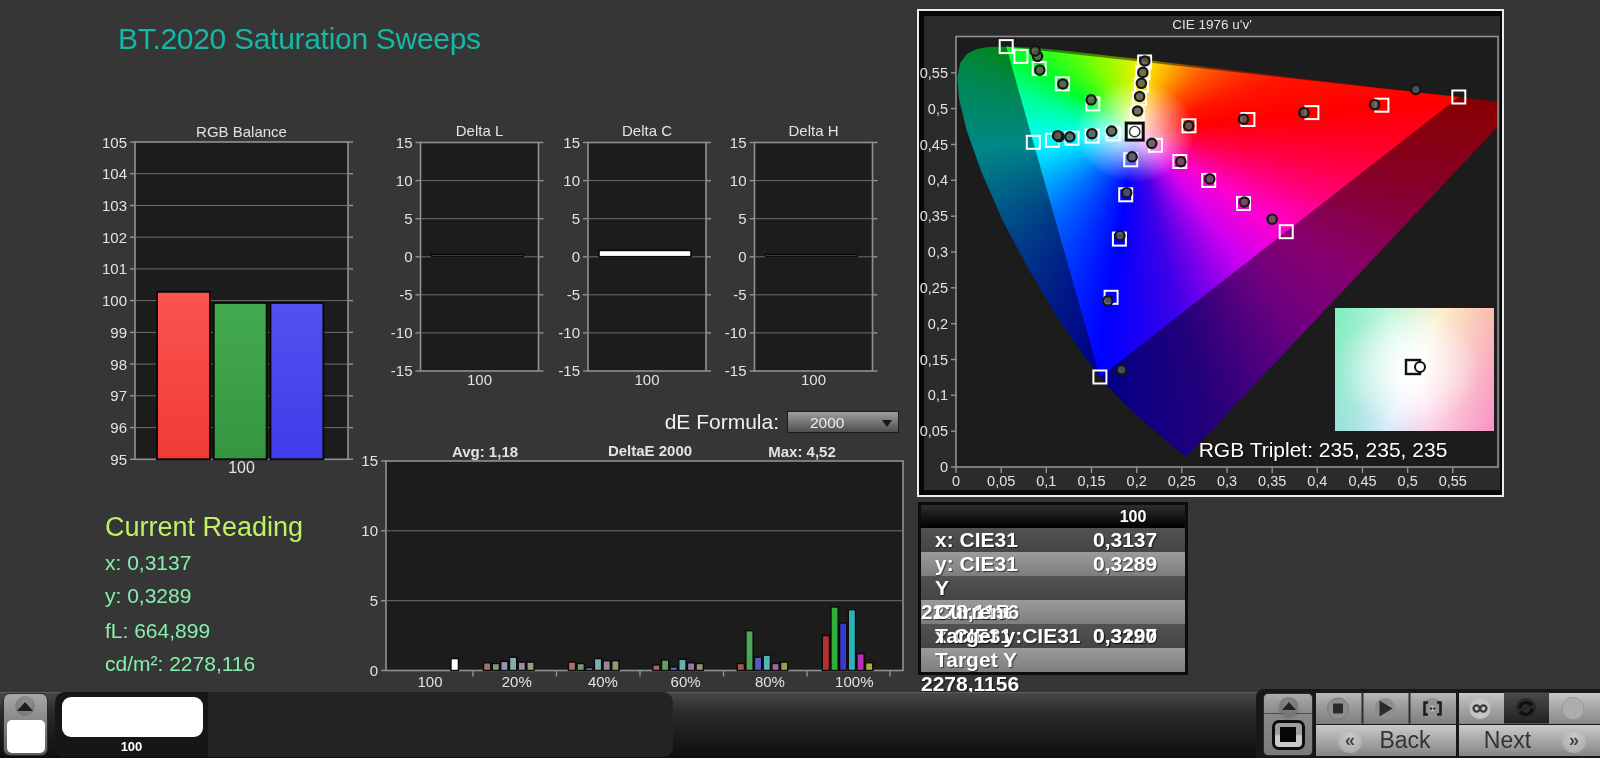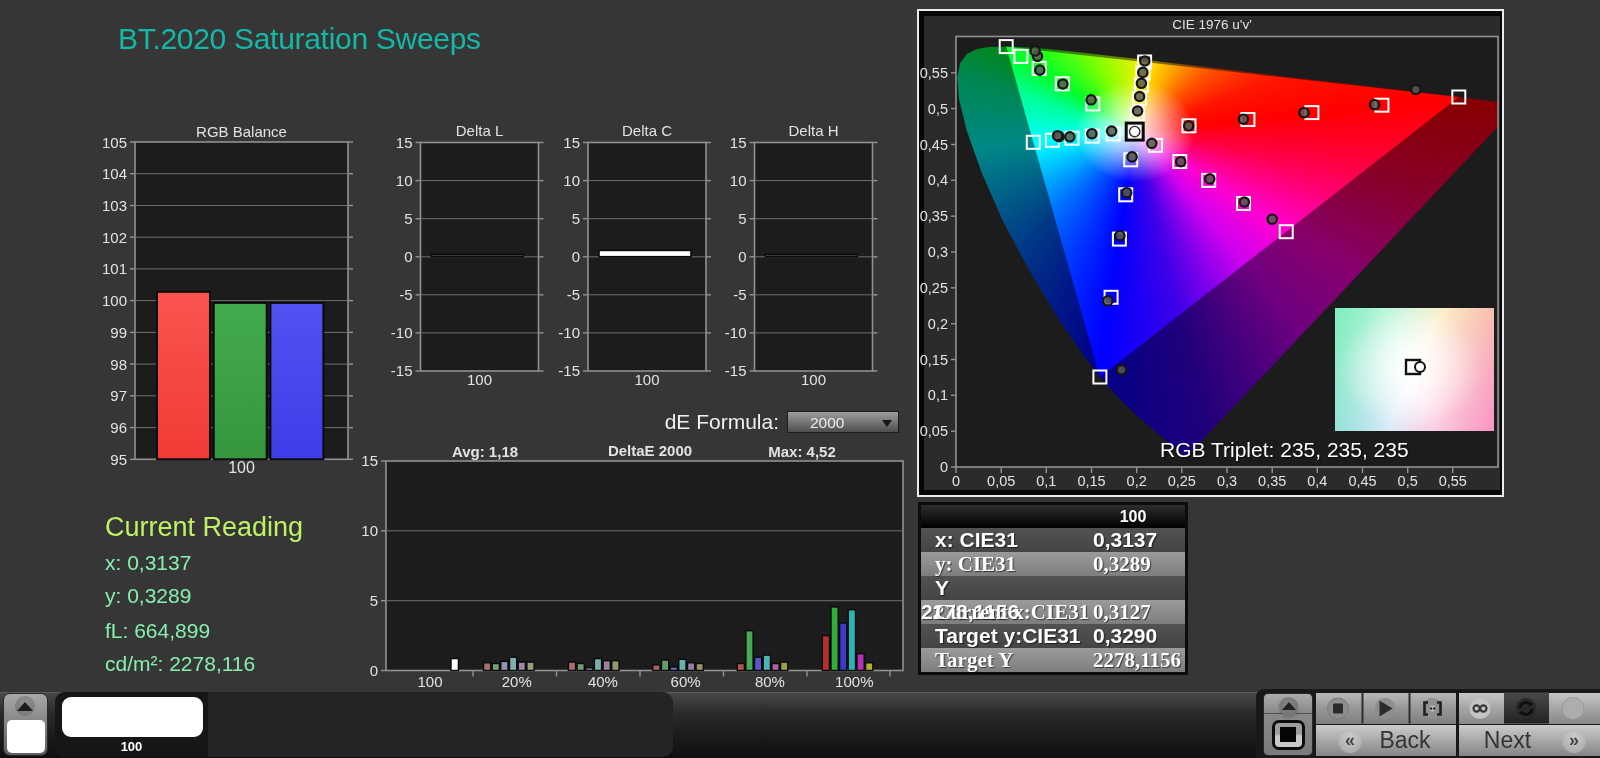--- a/index.html
+++ b/index.html
@@ -15,42 +15,42 @@
   background:radial-gradient(ellipse 100px 85px at 178.7px 94.6px, rgba(255,255,255,0.97) 0%, rgba(255,255,255,0.6) 26%, rgba(255,255,255,0) 60%), conic-gradient(from 0deg at 178.7px 94.6px, #ffee00 8.3deg, #ffb000 28.0deg, #ff5000 52.0deg, #ff1500 70.0deg, #ff0000 84.1deg, #ff0048 100.0deg, #ff00d0 122.8deg, #d000f0 140.0deg, #4000e8 166.0deg, #0000ff 188.3deg, #0070ff 225.0deg, #00ffff 264.1deg, #00ff9a 288.0deg, #00ff28 302.8deg, #7cff00 330.0deg, #ffee00 368.3deg);
   clip-path:polygon(232.0px 418.3px, 231.8px 418.3px, 231.6px 418.5px, 231.3px 418.5px, 231.0px 418.8px, 230.5px 418.8px, 229.9px 418.8px, 229.2px 418.8px, 227.8px 418.1px, 225.5px 416.5px, 222.3px 414.0px, 217.8px 410.2px, 212.0px 405.1px, 204.7px 398.9px, 195.2px 390.8px, 183.7px 380.9px, 169.6px 367.8px, 152.6px 350.0px, 130.1px 322.0px, 103.6px 283.7px, 74.8px 236.1px, 47.1px 184.6px, 25.4px 135.1px, 10.7px 93.5px, 3.1px 62.5px, 1.3px 40.9px, 4.2px 26.1px, 11.1px 16.7px, 20.9px 11.9px, 32.5px 10.1px, 45.2px 9.7px, 58.1px 9.8px, 71.6px 10.5px, 86.1px 11.6px, 101.8px 13.0px, 119.1px 14.8px, 138.3px 17.0px, 159.5px 19.4px, 183.0px 22.1px, 208.8px 25.2px, 237.0px 28.5px, 267.3px 32.1px, 299.5px 35.9px, 332.5px 39.9px, 364.5px 43.7px, 395.6px 47.3px, 423.8px 50.7px, 448.7px 53.6px, 469.9px 56.2px, 487.7px 58.2px, 502.7px 60.0px, 526.7px 62.9px, 542.4px 64.7px, 551.8px 65.9px, 560.0px 66.8px, 563.1px 67.2px); }
 .locus.dark { filter:brightness(0.53); }
 .locus.bright { clip-path:polygon(502.8px 60.0px, 50.2px 9.6px, 143.9px 340.0px); filter:none; }
 #inset { left:1335px; top:308px; width:159px; height:123px;
   background:
    radial-gradient(ellipse 85px 70px at 47% 49%, rgba(255,255,255,0.95) 0%, rgba(255,255,255,0.5) 40%, rgba(255,255,255,0) 85%),
    linear-gradient(115deg, rgba(125,238,187,1) 0%, rgba(255,255,255,0) 50%, rgba(248,147,197,1) 100%),
    linear-gradient(245deg, rgba(248,224,154,0.95) 0%, rgba(255,255,255,0) 52%, rgba(169,212,242,0.95) 100%),
    #ffffff; }
-#triplet { left:1160px; top:438px; width:326px; text-align:left; font-size:21px; color:#ffffff;
+#triplet { left:1160px; top:438px; width:326px; text-align:center; font-size:21px; color:#ffffff;
   text-shadow:1px 1px 2px rgba(0,0,0,0.7); }
 
 #deflab { left:560px; top:410px; width:219px; text-align:right; font-size:21px; color:#f0f0f0; }
 #defbox { left:787px; top:411px; width:112px; height:21.5px;
   background:linear-gradient(#9e9e9e, #4e4e4e); border:1px solid #1c1c1c; }
 #defbox span { position:absolute; left:22px; top:2px; font-size:15.5px; color:#ececec; }
 #defbox .arr { position:absolute; right:6px; top:8px; width:0; height:0;
   border-left:5.5px solid transparent; border-right:5.5px solid transparent;
   border-top:7px solid #161616; }
 
 .curh { left:105px; top:512px; font-size:27px; color:#bef264; }
 .curl { left:105px; font-size:21px; color:#86efac; }
 
 #tbl { left:918px; top:502px; width:270px; background:#0c0c0c; padding:3px; }
 #tbl .hdr { height:23px; background:linear-gradient(#2e2e2e,#000000); color:#fff;
   font-weight:bold; font-size:16px; text-align:center; padding-left:160px; line-height:23px; }
 #tbl .row { height:24px; line-height:24px; font-weight:bold; font-size:21px; color:#ffffff;
   text-shadow:1px 1px 1px rgba(0,0,0,0.6); }
 #tbl .row .l { display:inline-block; padding-left:14px; width:172px; }
 #tbl .dark { background:linear-gradient(#525252,#444444); }
-#tbl .light { background:linear-gradient(#9b9b9b,#7d7d7d);font-family:Liberation Serif, serif; }
+#tbl .light { background:linear-gradient(#9b9b9b,#7d7d7d); }
 
 #bbar { left:0; top:692px; width:1600px; height:66px;
   background:linear-gradient(#484848, #2a2a2a 30%, #0e0e0e); border-top:1px solid #5c5c5c; }
 #bpanelL { left:55px; top:692px; width:618px; height:65px; background:#242424; border-radius:10px; }
 #clusterbg { left:1256px; top:689px; width:344px; height:69px; background:#181818; border-radius:8px 0 0 0; }
 #swatchwrap { left:55px; top:692px; width:153px; height:65px; background:#161616; border-radius:10px 0 0 10px; }
 #swatch { left:62px; top:697px; width:141px; height:40px; background:#ffffff; border-radius:9px; }
 #swlbl { left:55px; top:739px; width:153px; text-align:center; font-size:13px; font-weight:bold; color:#ffffff; }
 #lbtn { left:3px; top:693px; width:45px; height:63px; border-radius:7px;
   background:linear-gradient(#a8a8a8, #5e5e5e); border:1px solid #2a2a2a; }

